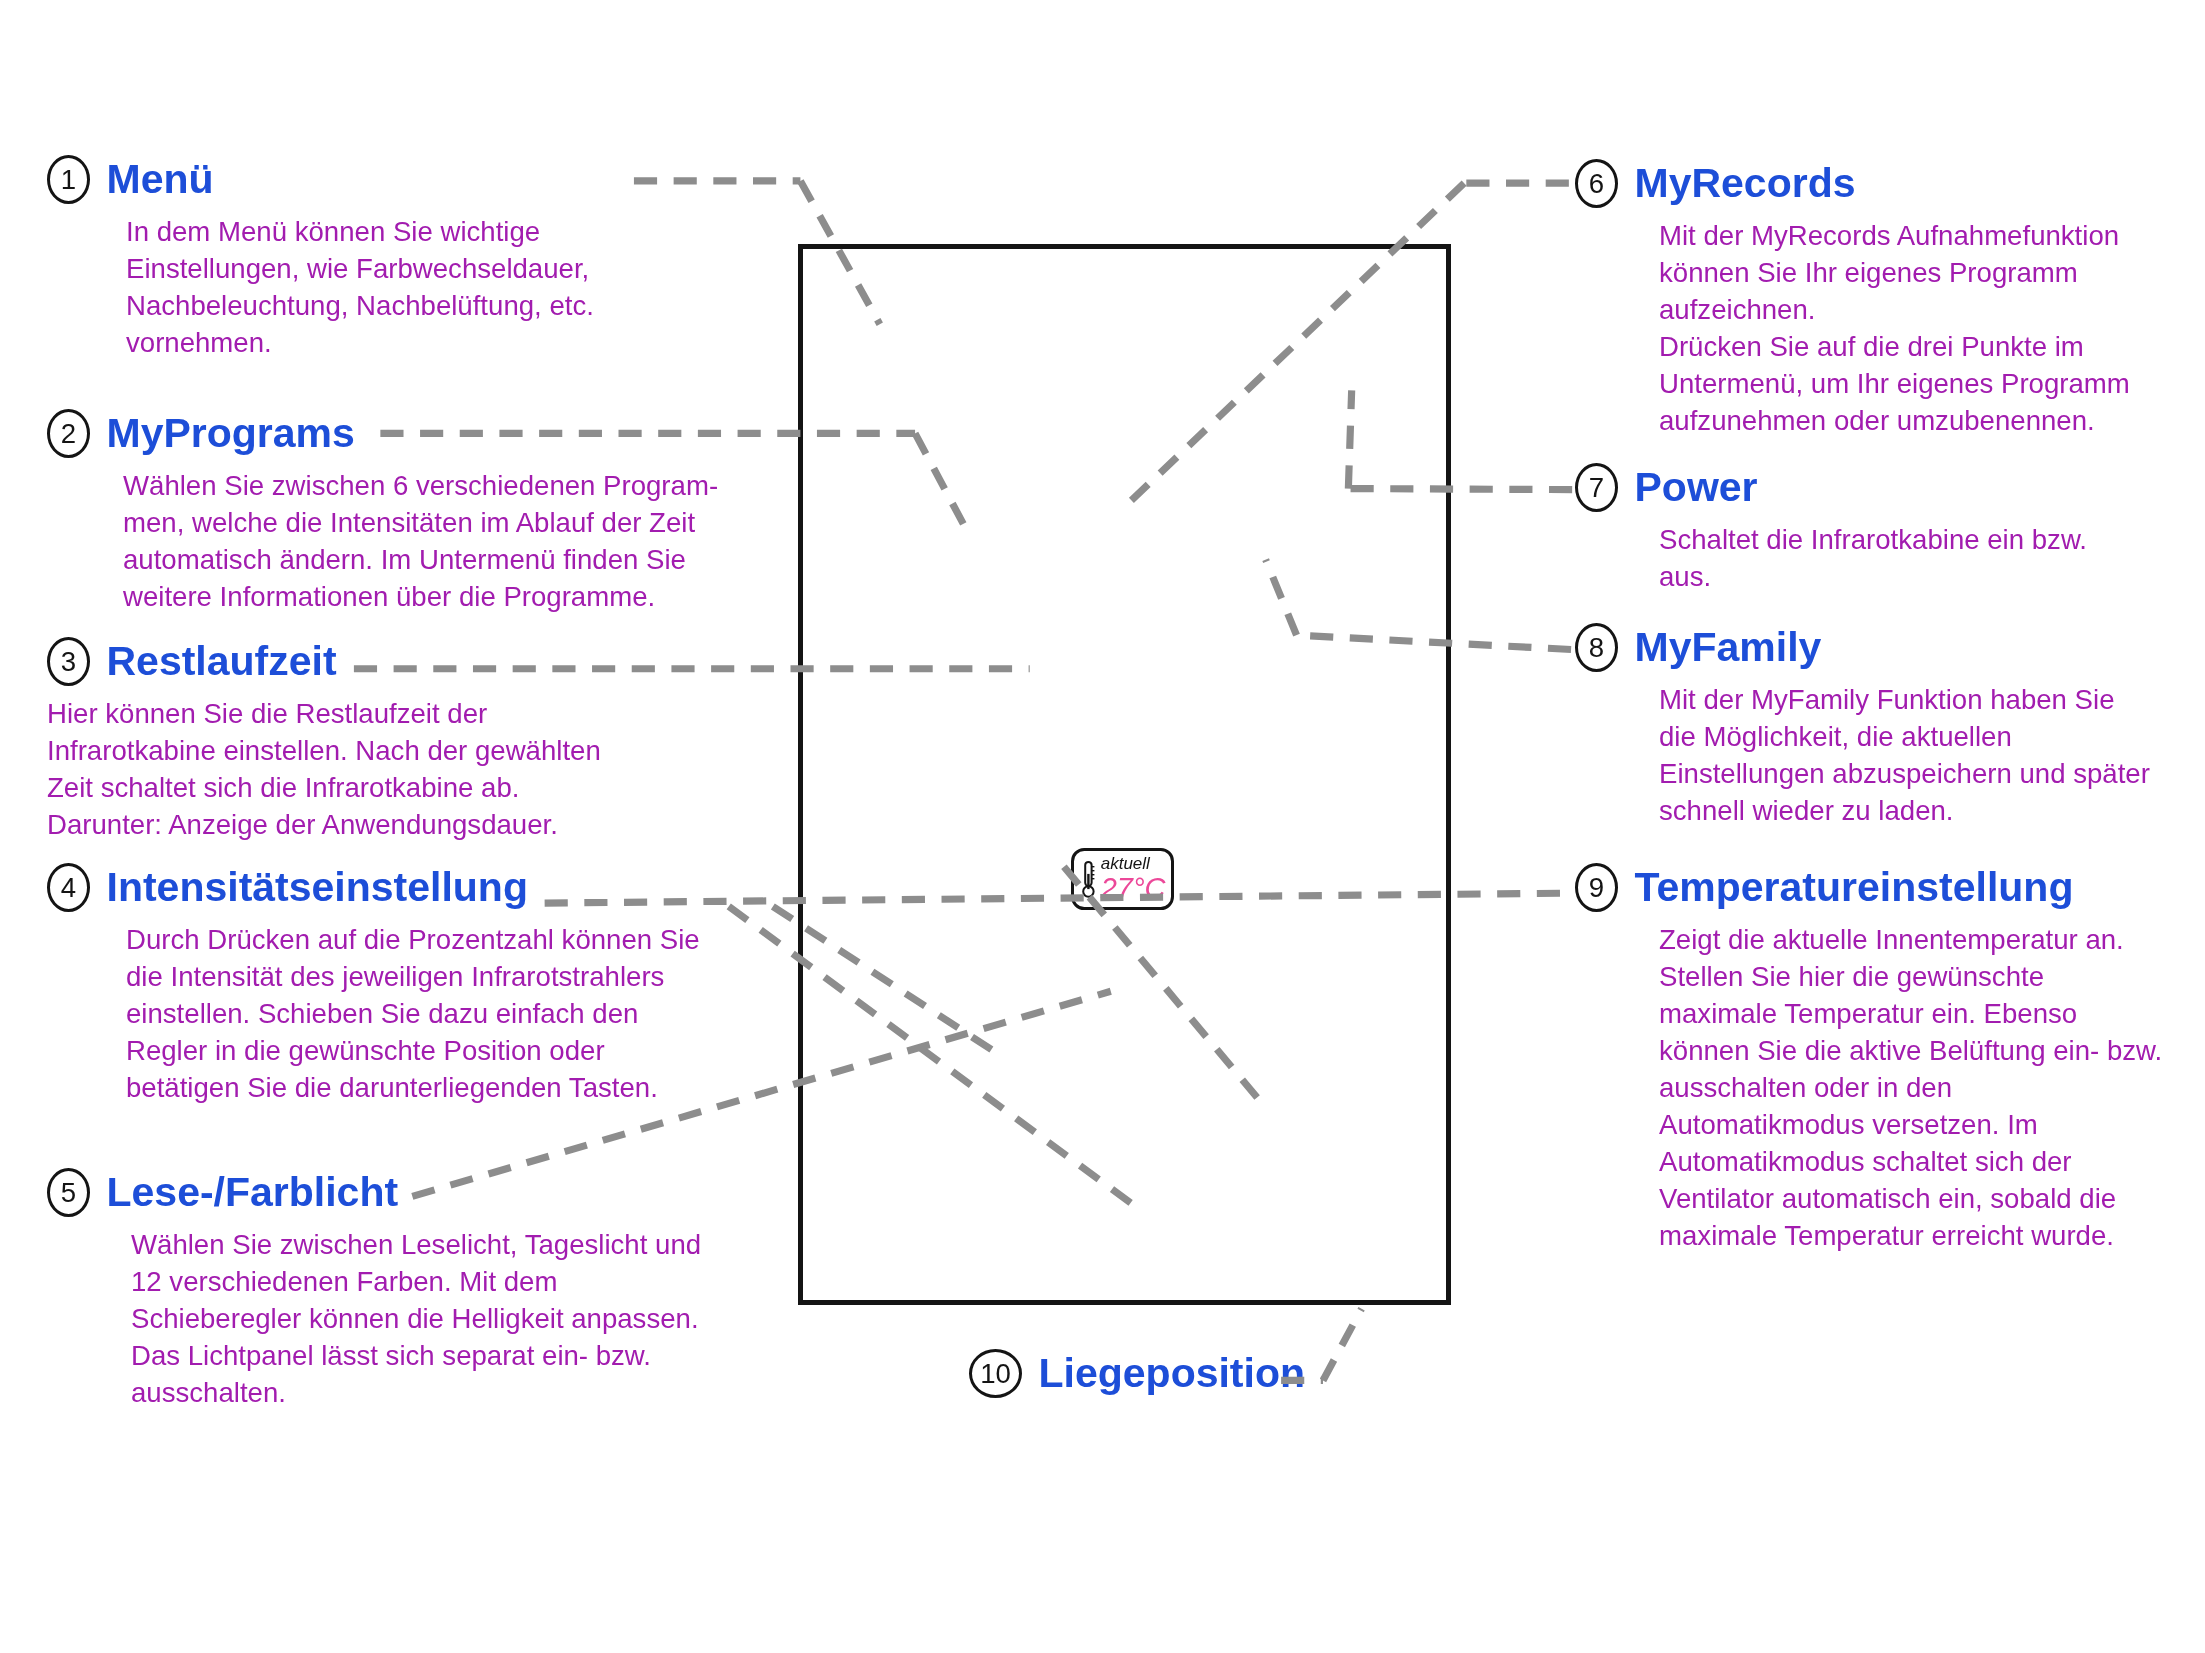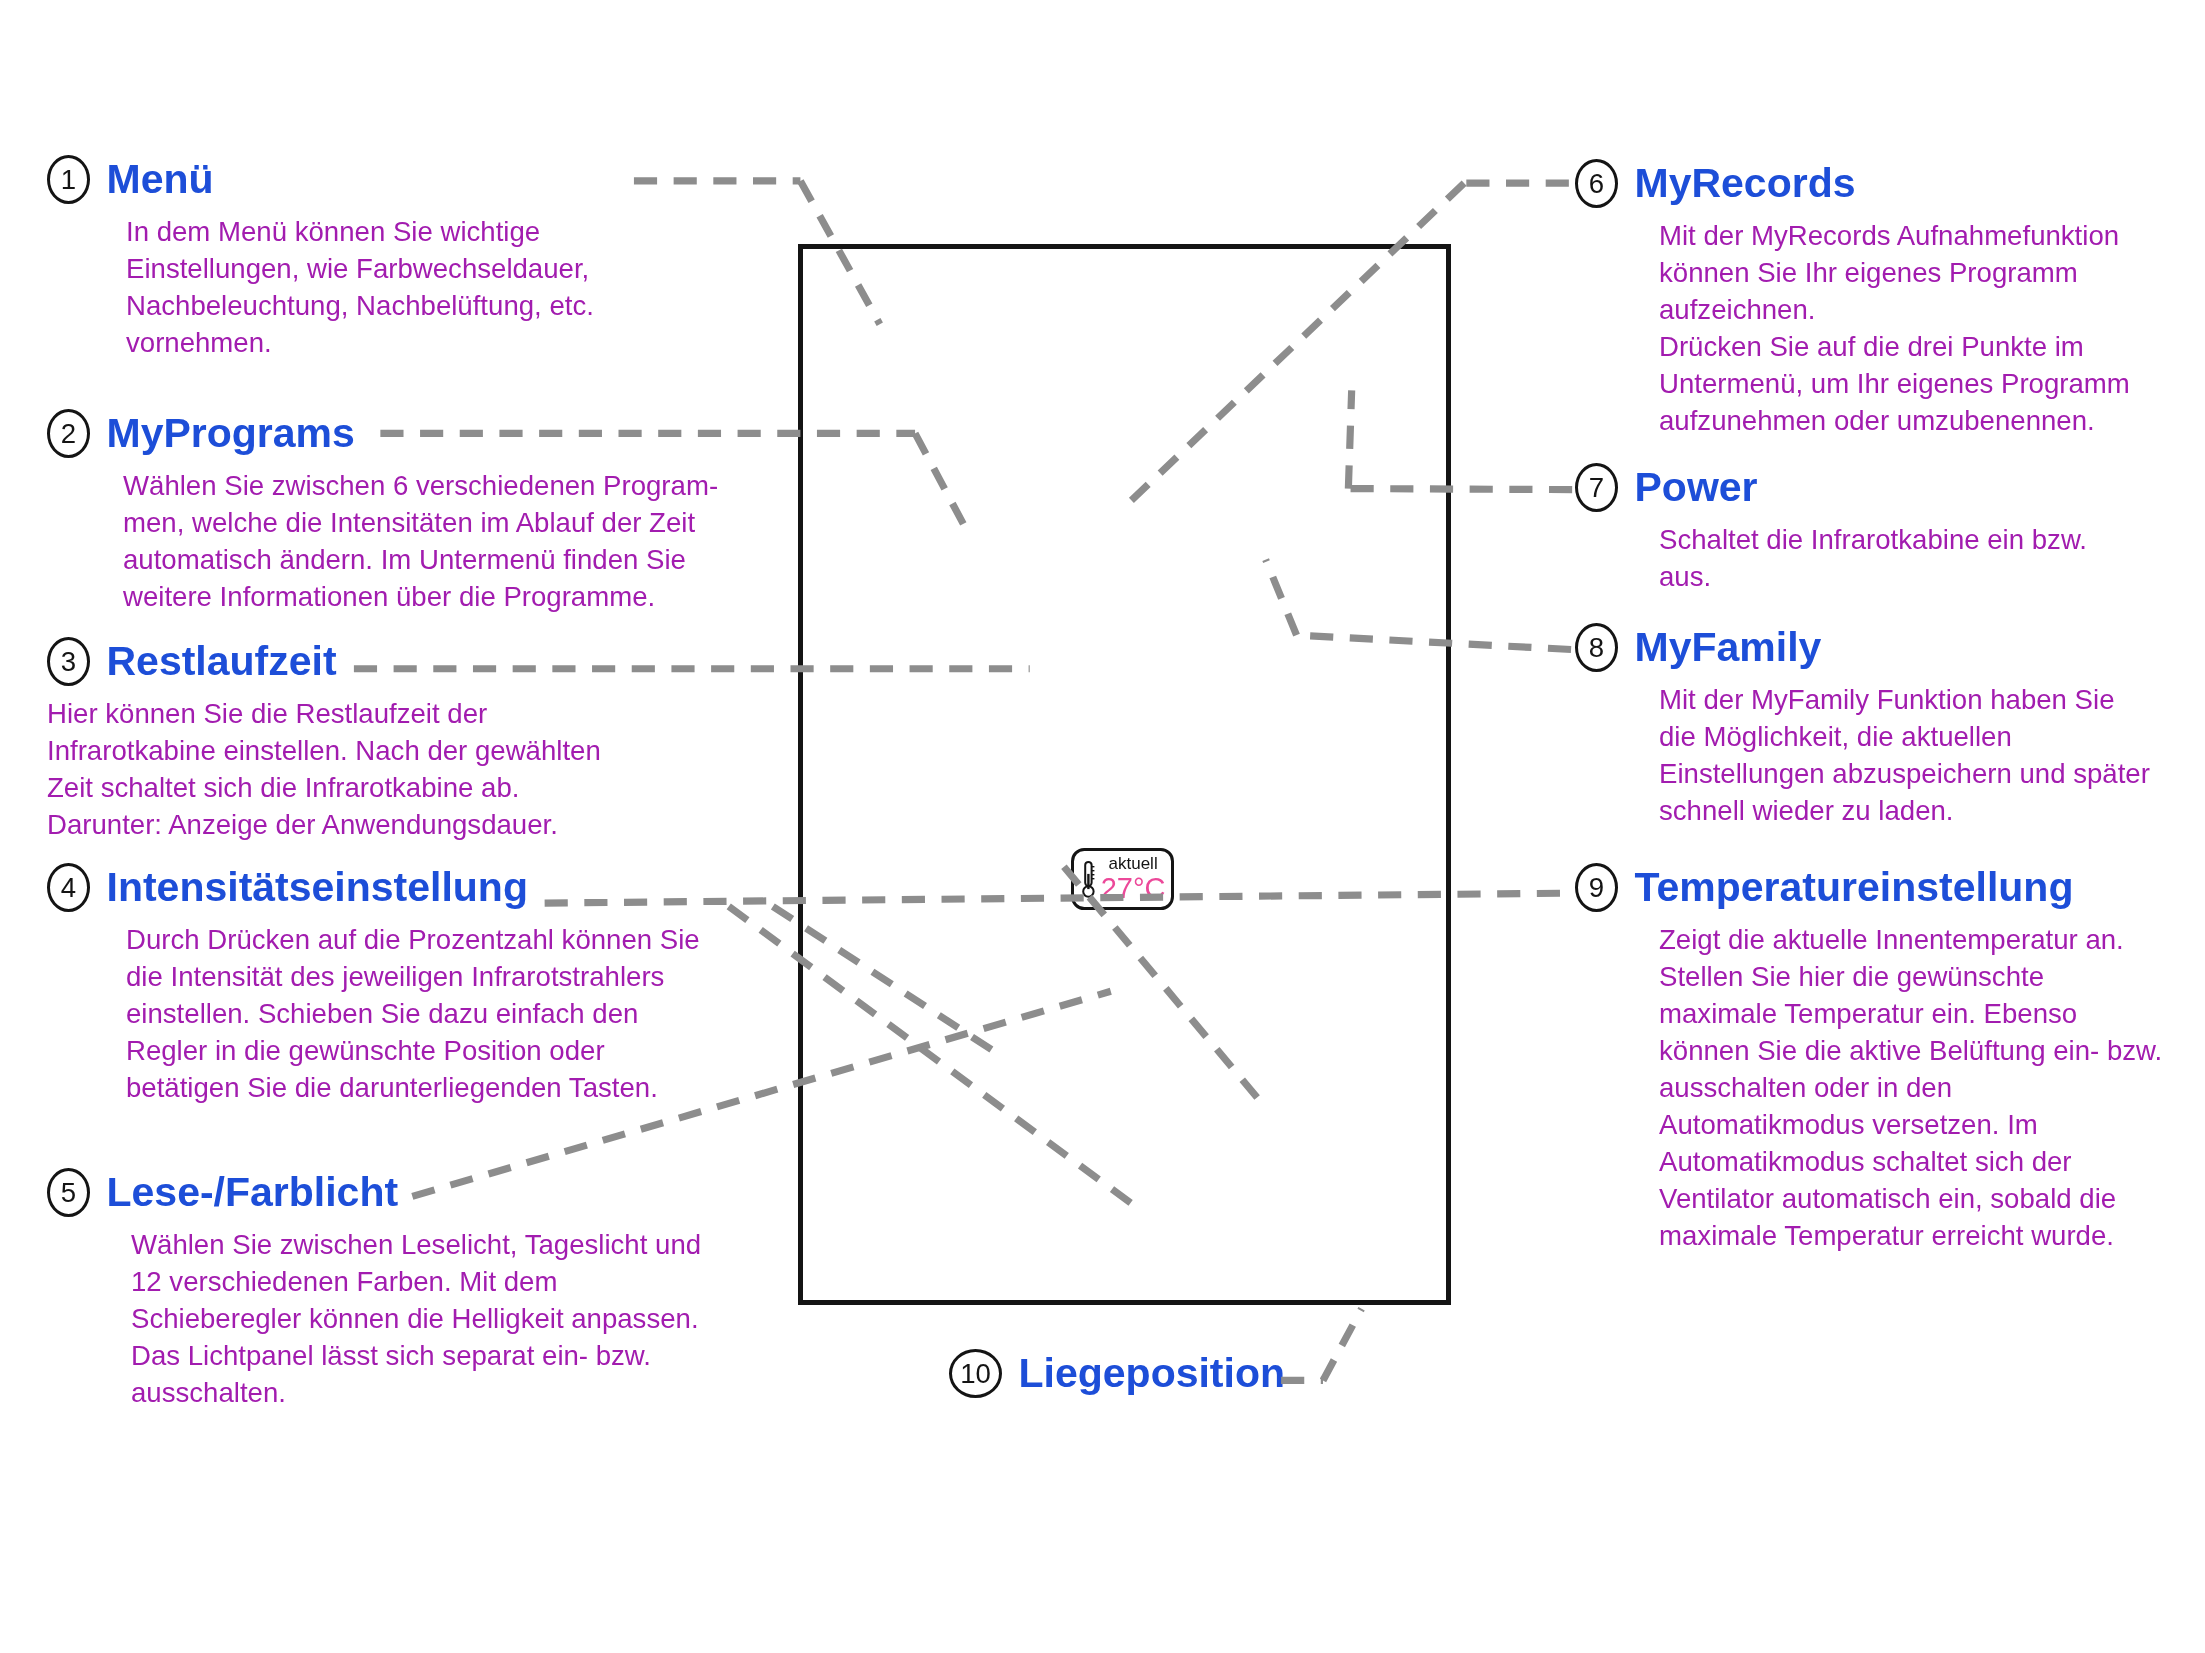--- a/index.html
+++ b/index.html
@@ -42,21 +42,21 @@
   .pct{font-size:37px;color:#222;}
   
   .cabin{left:1024px;top:837px;width:198px;height:359px;box-sizing:border-box;border:4.4px solid #141414;}
   .tri{position:absolute;width:55px;height:29px;background:#141414;top:1.1px;}
   .tri.l{left:1.1px;clip-path:polygon(0 0,100% 0,55% 100%,0 60%);}
   .tri.r{right:1.1px;clip-path:polygon(0 0,100% 0,100% 60%,45% 100%);}
   .heater{position:absolute;width:11px;height:198px;background:#141414;top:118px;}
   .heater.l{left:3.3px;} .heater.r{right:3.3px;}
   .aktuell-box{left:1071px;top:848px;width:103px;height:62px;box-sizing:border-box;
     border:3.9px solid #141414;border-radius:13.2px;display:flex;align-items:center;padding:3.3px 5.5px;gap:4.4px;background:#fff;z-index:2;}
-  .aktuell-col{display:flex;flex-direction:column;align-items:center;line-height:1;}
+  .aktuell-col{display:flex;flex-direction:column;align-items:flex-start;line-height:1;font-style:italic;}
   .aktuell-label{font-size:17px;color:#141414;}
   .aktuell-value{font-size:29px;color:#ec4899;margin-top:2.2px;}
   .seatback{left:1061px;top:944px;width:122px;height:135px;box-sizing:border-box;border:4.4px solid #141414;border-radius:17.6px;background:#fff;}
   .lightcircle{left:1088px;top:955px;width:69px;height:69px;box-sizing:border-box;border:4.4px solid #1a1a1a;border-radius:50%;
     display:flex;align-items:center;justify-content:center;background:#fff;}
   .arm{position:absolute;width:19px;height:127px;box-sizing:border-box;border:3.9px solid #141414;border-radius:8.8px;top:970px;background:#fff;}
   .cushion{position:absolute;width:35px;height:98px;box-sizing:border-box;border:3.9px solid #141414;border-radius:11px;top:1094px;background:#fff;}
   .torso{left:1104px;top:1079px;width:37px;height:72px;box-sizing:border-box;
     border-left:3.9px solid #141414;border-right:3.9px solid #141414;background:#fff;}
   .footbox{left:1100px;top:1146px;width:45px;height:46px;box-sizing:border-box;border:3.9px solid #141414;border-radius:3.3px;background:#fff;}
@@ -167,21 +167,21 @@
 Stellen Sie hier die gewünschte
 maximale Temperatur ein. Ebenso
 können Sie die aktive Belüftung ein- bzw.
 ausschalten oder in den
 Automatikmodus versetzen. Im
 Automatikmodus schaltet sich der
 Ventilator automatisch ein, sobald die
 maximale Temperatur erreicht wurde.</div>
 </div>
 
-<div class="callout" style="left:949px;top:1349px;">
+<div class="callout" style="left:969px;top:1349px;">
   <div class="head">
     <span class="num wide">10</span>
     <h2>Liegeposition</h2>
   </div>
 </div>
 
 <div class="screen"></div>
 
 <div class="abs hamburger">
   <span></span>

